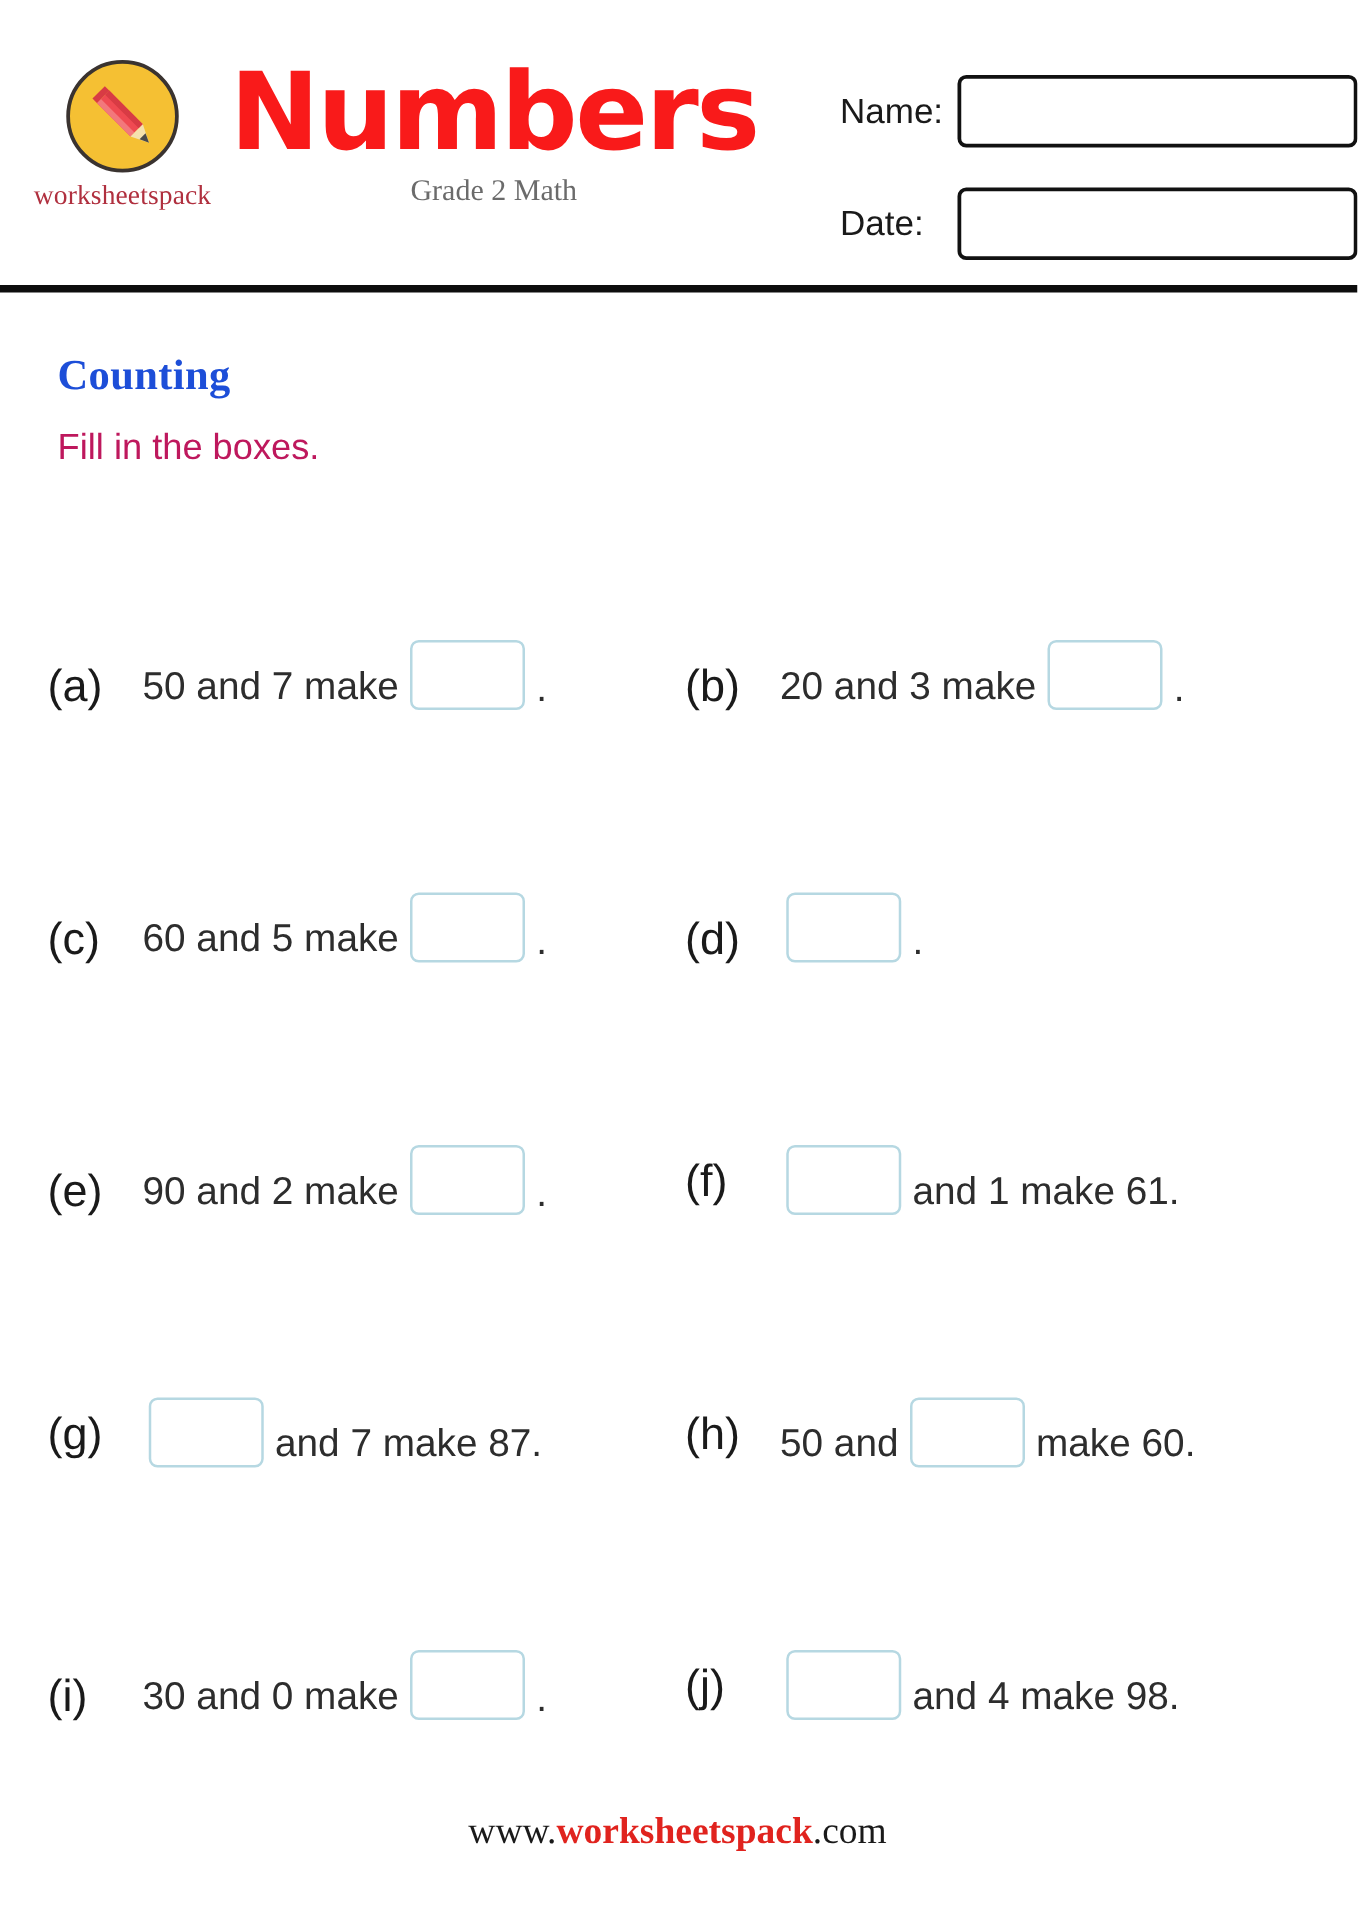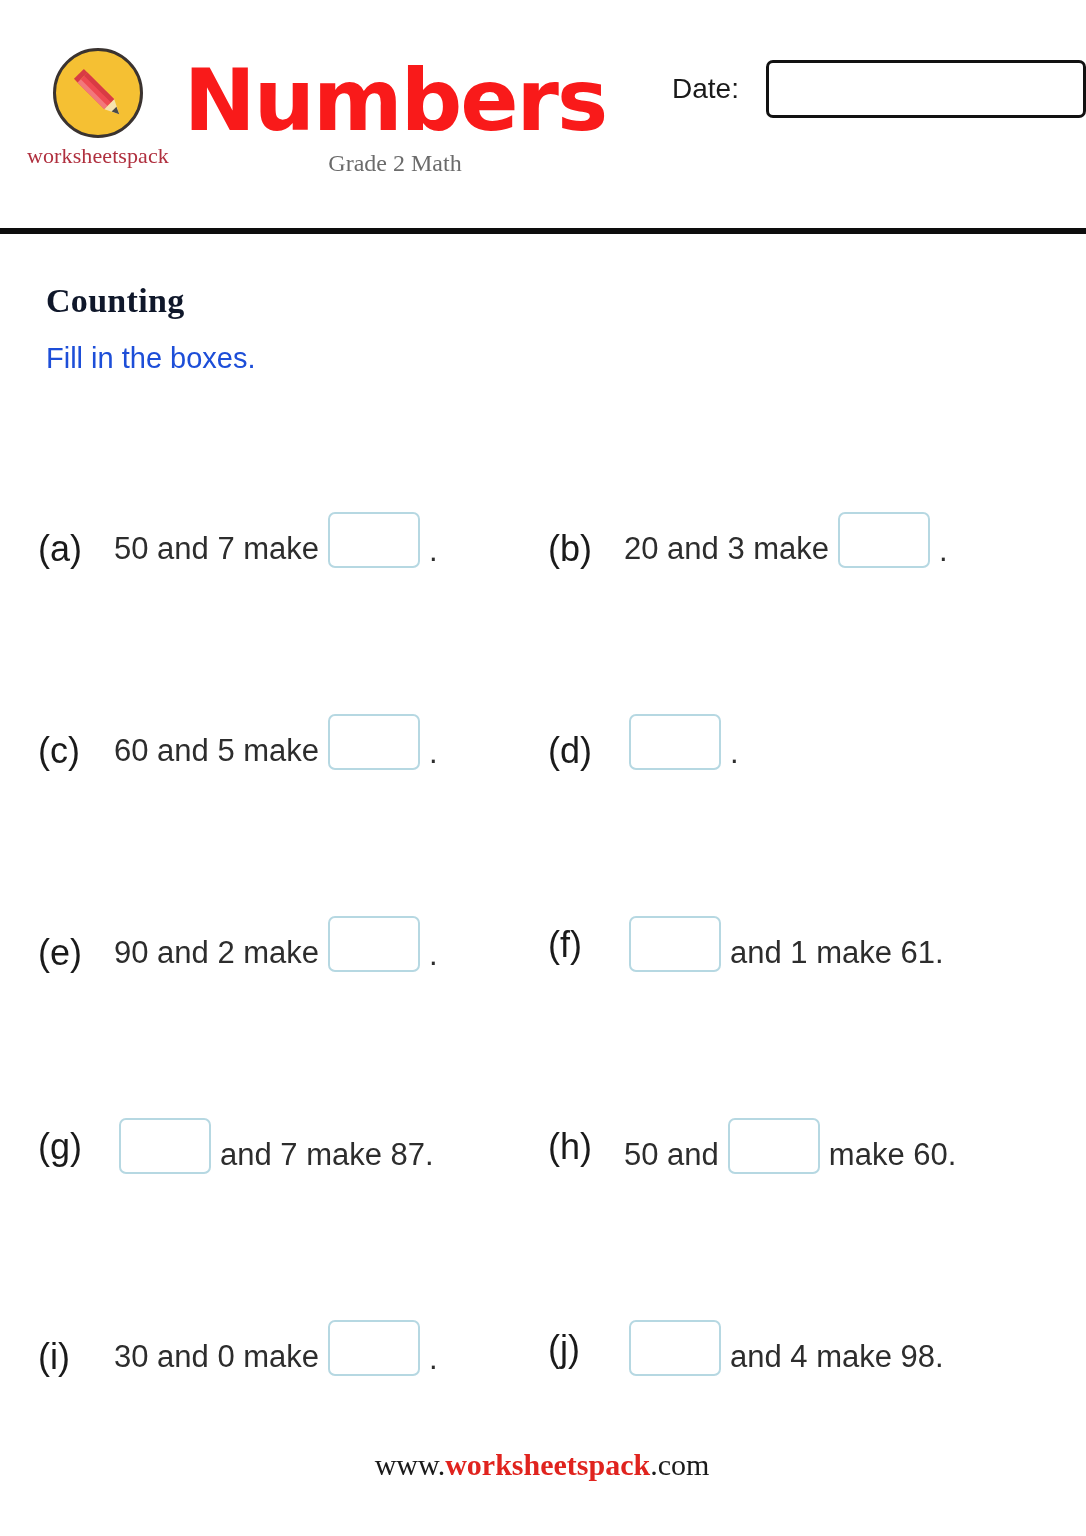--- a/index.html
+++ b/index.html
@@ -46,21 +46,21 @@
     font-size: 22px;
     color: #b0303f;
     margin-top: 5px;
     letter-spacing: .1px;
     white-space: nowrap;
   }
 
   .title-block {
     position: absolute;
     left: 180px;
-    top: 52px;
+    top: 42px;
     width: 430px;
     text-align: center;
   }
   .title-main {
     font-family: "DejaVu Sans", sans-serif;
     font-weight: bold;
     font-size: 86px;
     line-height: 96px;
     color: #f91a1a;
     letter-spacing: -2px;
@@ -114,27 +114,27 @@
   
   .section {
     position: absolute;
     left: 46px;
     top: 282px;
   }
   .section-title {
     font-family: "Liberation Serif", serif;
     font-weight: bold;
     font-size: 34px;
-    color: #0f172a;
+    color: #1d4ed8;
     letter-spacing: .3px;
   }
   .section-instr {
     font-family: "Liberation Sans", sans-serif;
     font-size: 29px;
-    color: #1d4ed8;
+    color: #be185d;
     margin-top: 22px;
   }
 
   .grid {
     position: absolute;
     left: 38px;
     top: 448px;
     width: 1020px;
   }
   .qrow {
@@ -217,20 +217,24 @@
     <div class="brand-name">worksheetspack</div>
   </div>
 
   <div class="title-block">
     <div class="title-main">Numbers</div>
     <div class="title-sub">Grade 2 Math</div>
   </div>
 
   <div class="meta-block">
     <div class="meta-row">
+      <div class="meta-label">Name:</div>
+      <div class="meta-field"></div>
+    </div>
+    <div class="meta-row">
       <div class="meta-label">Date:</div>
       <div class="meta-field"></div>
     </div>
   </div>
 
   <div class="rule"></div>
 </div>
 
 <div class="section">
   <div class="section-title">Counting</div>

